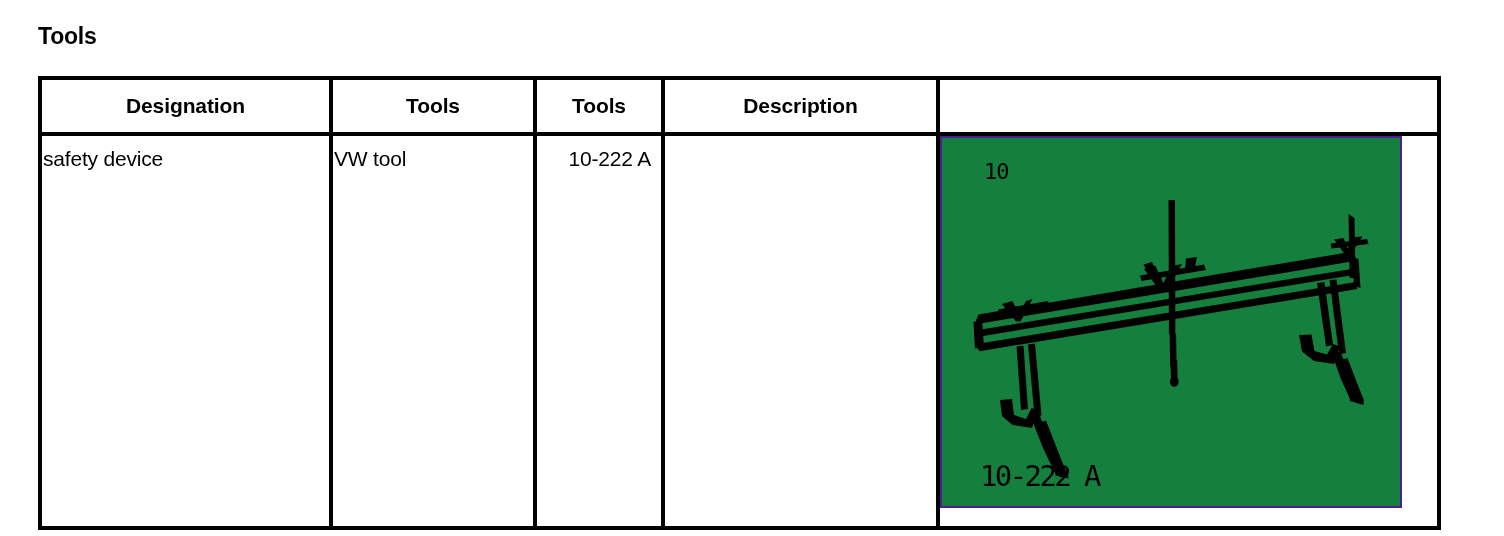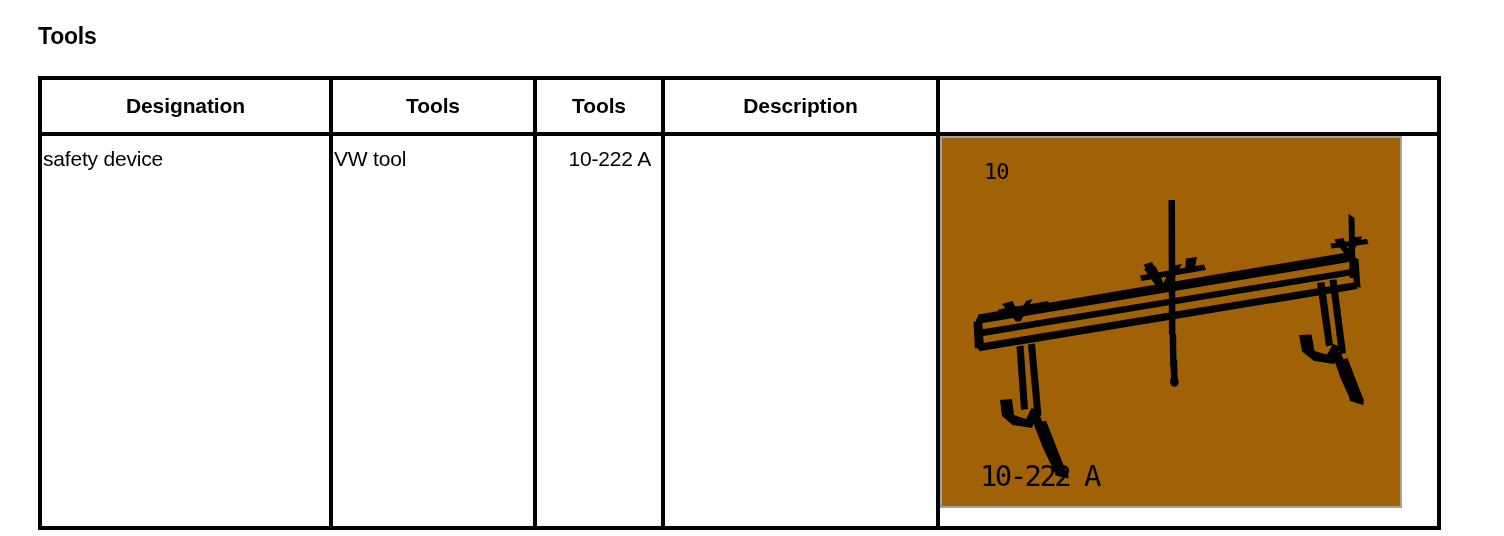--- a/index.html
+++ b/index.html
@@ -83,22 +83,22 @@
   }
   .cell-figure {
     padding: 8px 14px 8px 14px;
   }
 
   
   .figure-box {
     position: relative;
     width: 462px;
     height: 372px;
-    border: 2px solid #a3a3a3;
-    background: #a16207;
+    border: 2px solid #4c1d95;
+    background: #15803d;
     box-sizing: border-box;
     overflow: hidden;
   }
   .figure-label-top {
     position: absolute;
     left: 42px;
     top: 22px;
     font-family: "DejaVu Sans Mono", monospace;
     font-size: 22px;
     line-height: 24px;

